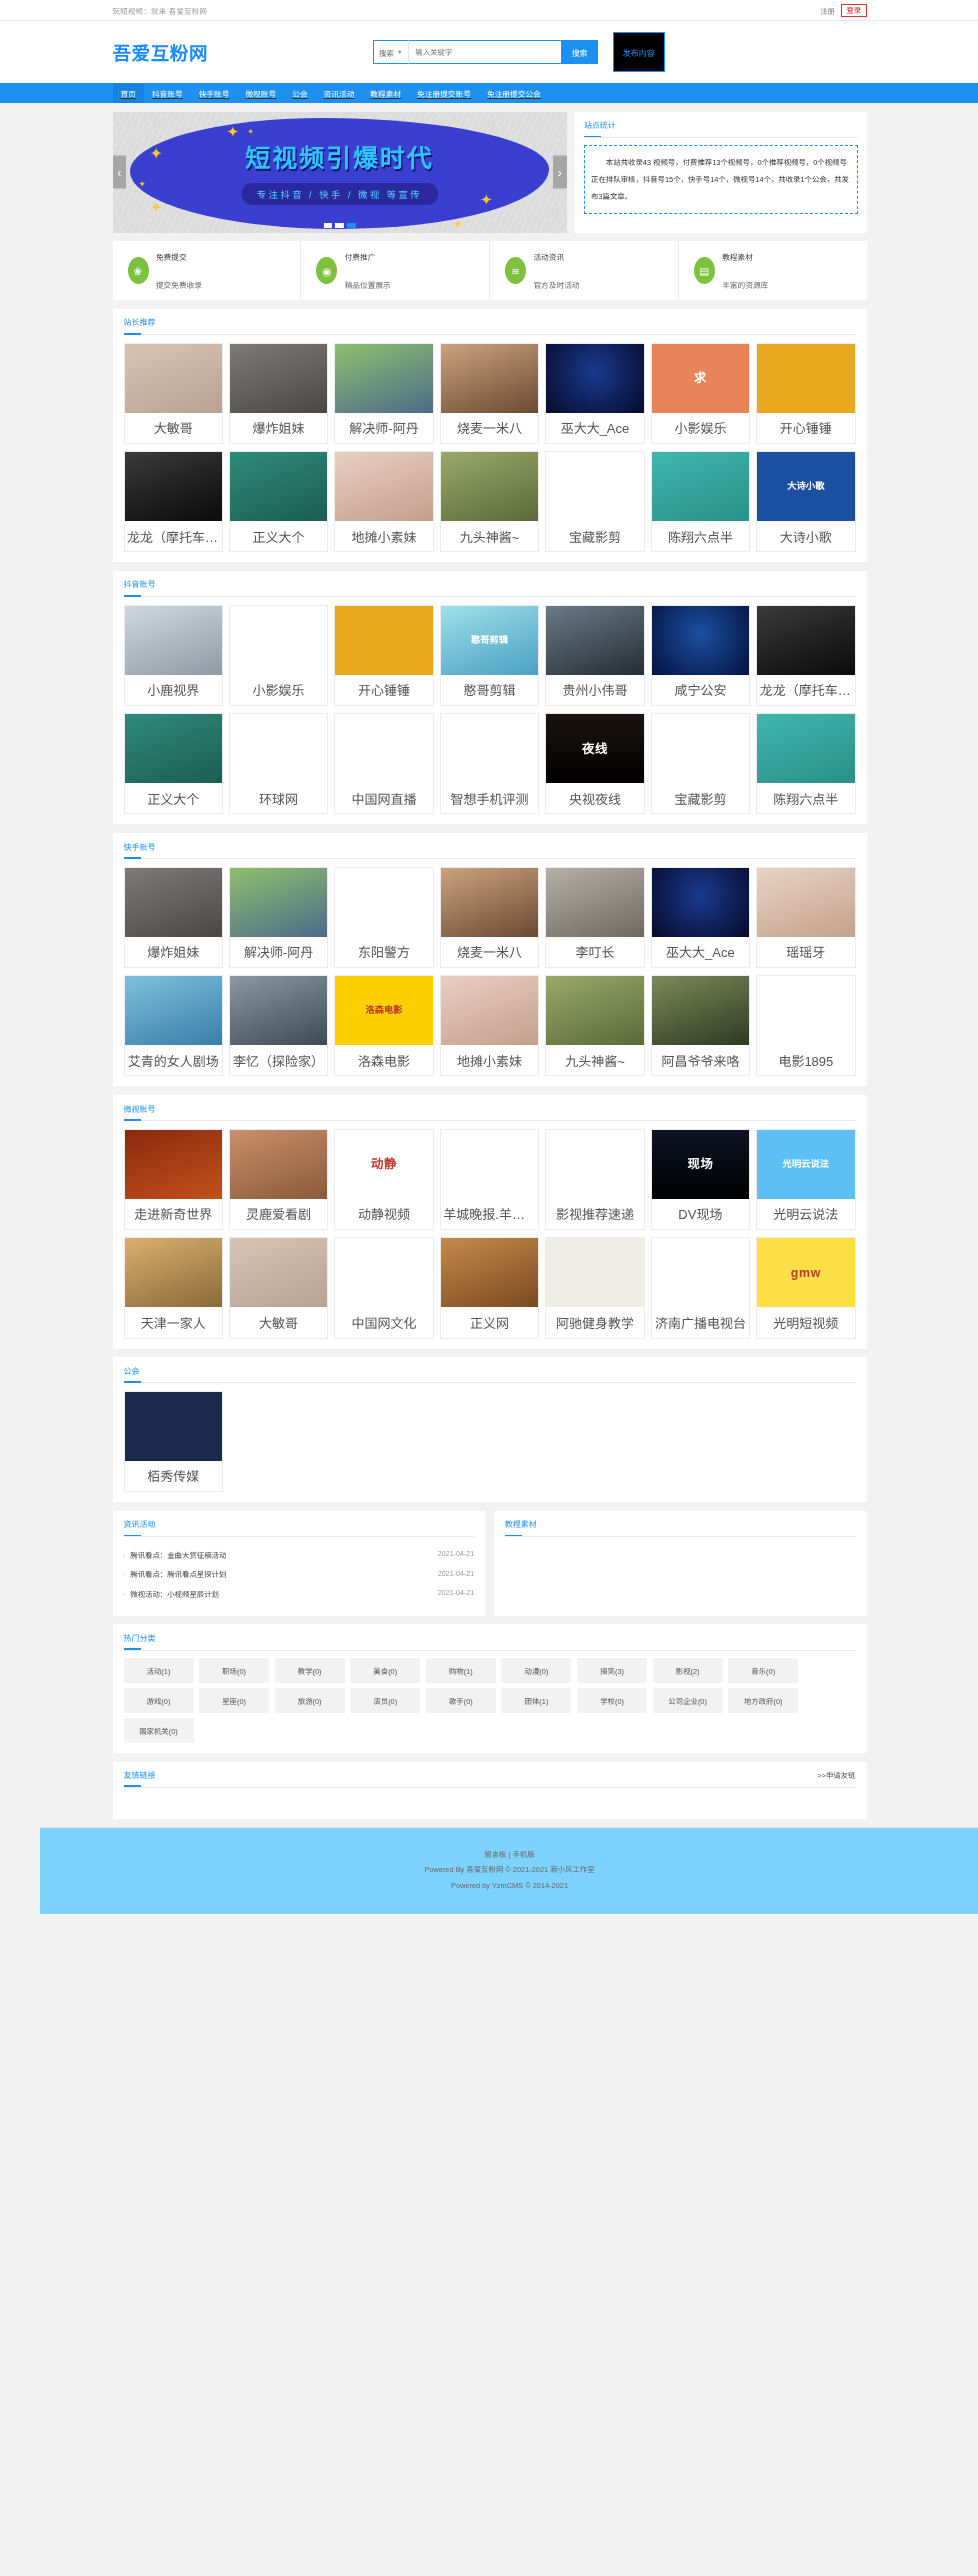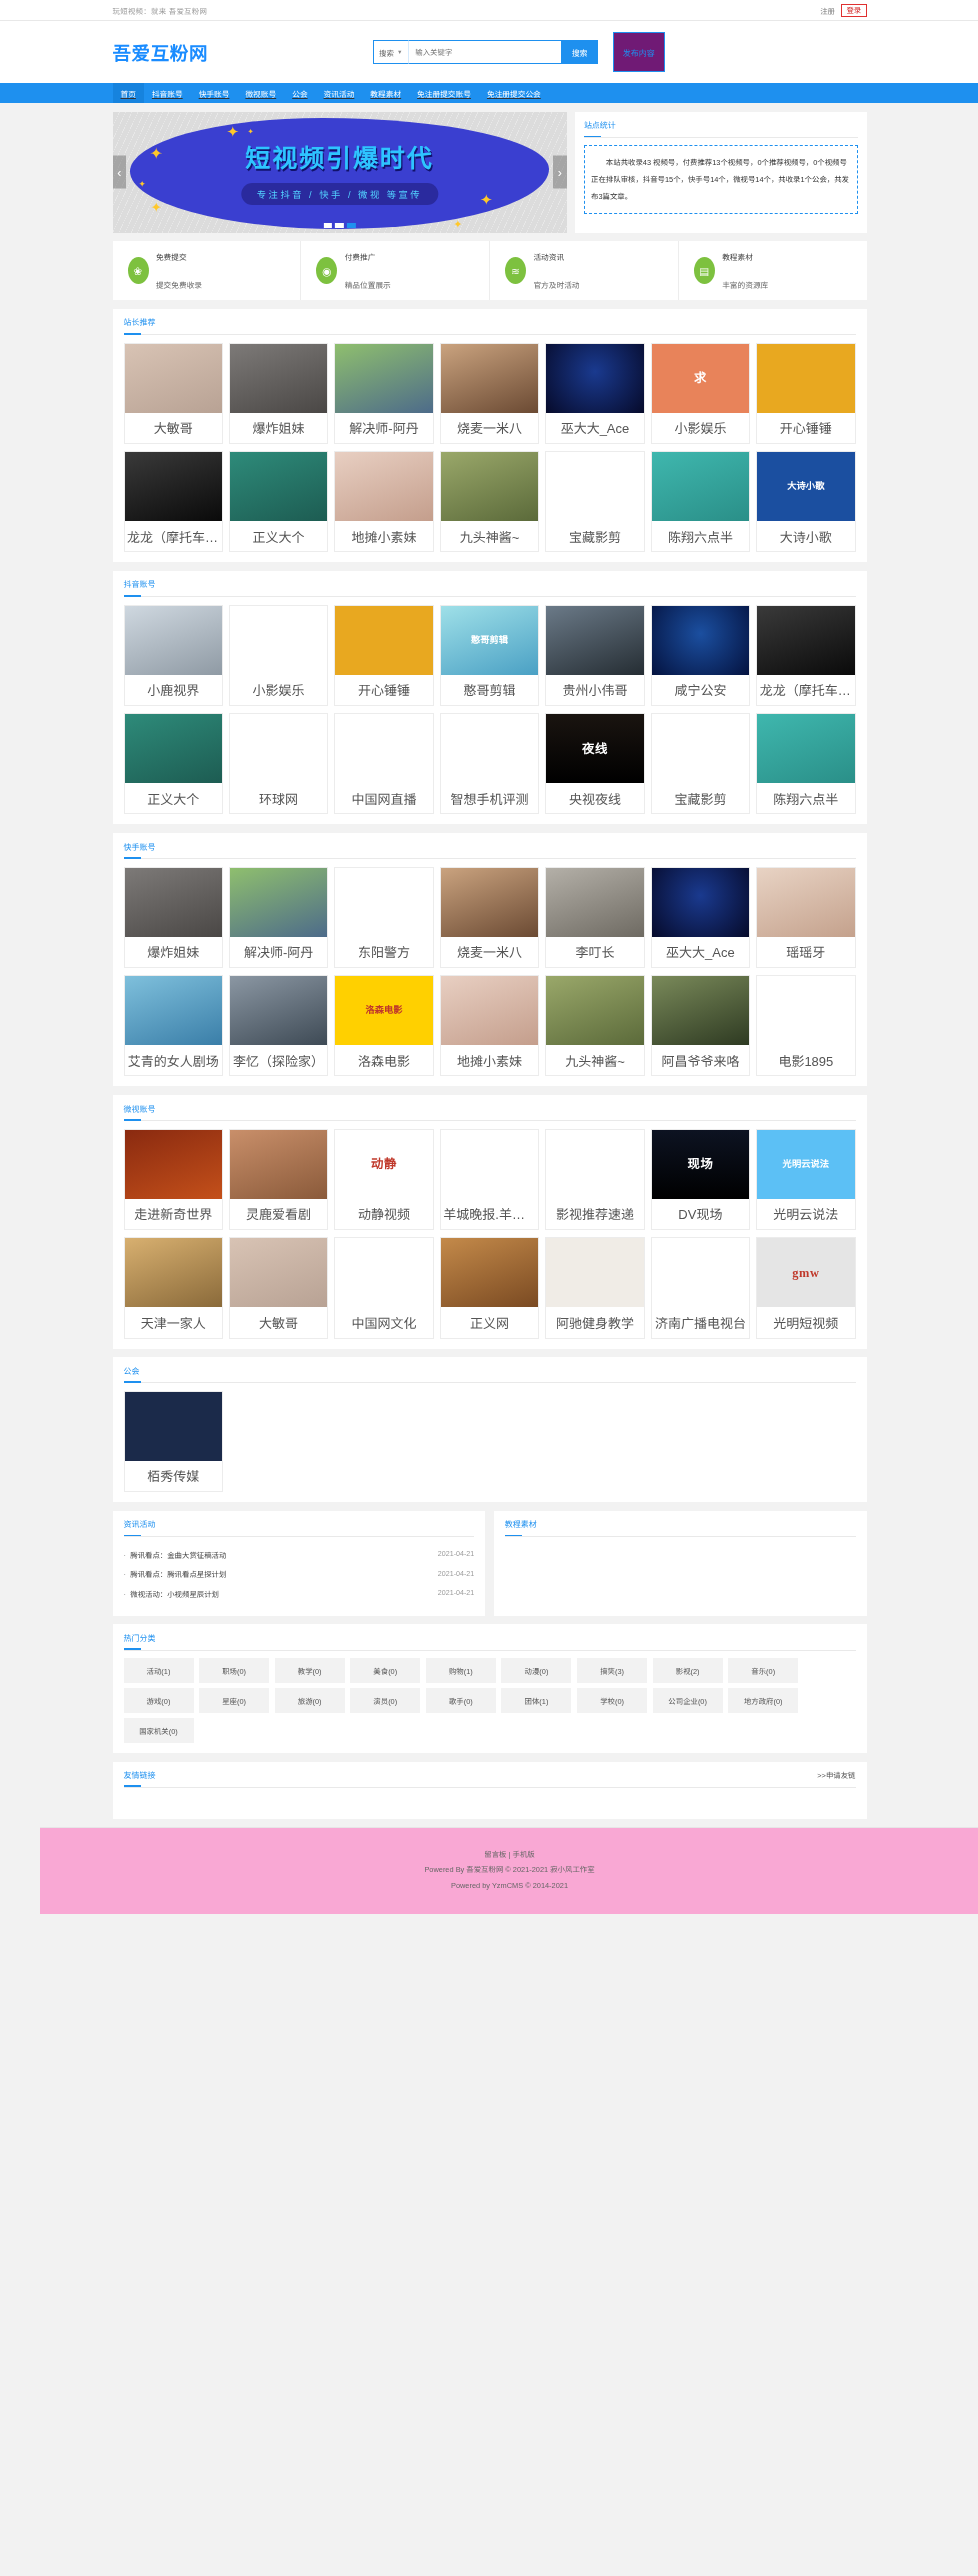--- a/index.html
+++ b/index.html
@@ -78,21 +78,21 @@
     border:none;
     width:37px;
     font-size:8px;
     font-family:inherit;
     cursor:pointer;
   }
   .publish-btn{
     margin-left:15px;
     border:0.6px solid #1e90ef;
     color:#1e90ef;
-    background:#701a75;
+    background:#000000;
     height:40px;
     padding:0 8.7px;
     font-size:8px;
     font-family:inherit;
     cursor:pointer;
   }
 
   
   .nav{ background:#1e90ef; height:20px;text-decoration:underline; }
   .nav .wrap{ display:flex; height:20px; }
@@ -323,21 +323,21 @@
   
   .links-box{ min-height:57px; }
 
   
   .footer{
     text-align:center;
     padding:18.5px 0 21px;
     font-size:7.4px;
     color:#666;
     line-height:2.1;
-    background:#f9a8d4;
+    background:#7dd3fc;
     border-top:0.6px solid #e6e6e6;
     margin-top:8.7px;
     margin-left:40px;
   }
 </style>
 </head>
 <body>
 
 <div class="topbar">
   <div class="wrap">
@@ -707,21 +707,21 @@
           </div>
           <div class="card">
             <div class="card-thumb" style="background: rgb(240, 236, 230);"></div>
             <div class="card-name">阿驰健身教学</div>
           </div>
           <div class="card">
             <div class="card-thumb" style="background: rgb(255, 255, 255);"></div>
             <div class="card-name">济南广播电视台</div>
           </div>
           <div class="card">
-            <div class="card-thumb" style="background: #e5e5e5; font-family: Liberation Serif, serif;">
+            <div class="card-thumb" style="background: #fde047;">
               <span class="bigtxt" style="color: rgb(192, 57, 43);">gmw</span>
             </div>
             <div class="card-name">光明短视频</div>
           </div>
         </div>
       </div>
       <div class="section">
         <div class="panel-head">
           <h3>公会</h3>
         </div>

